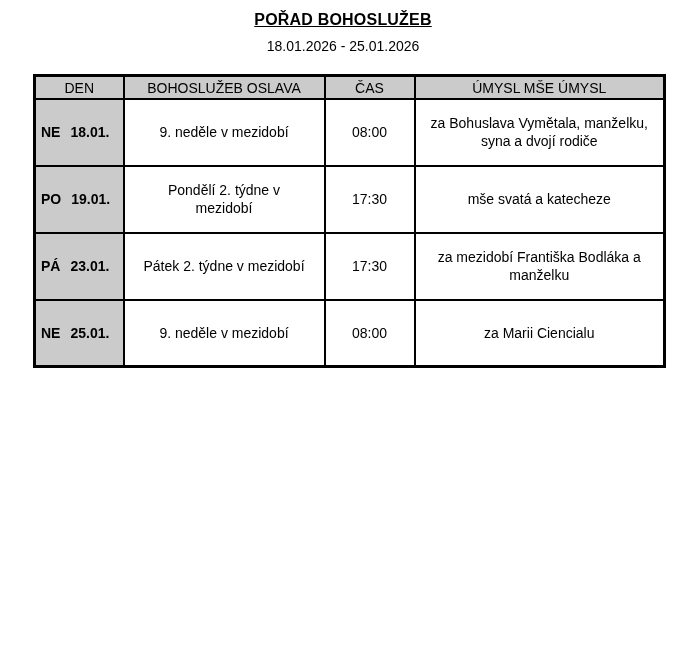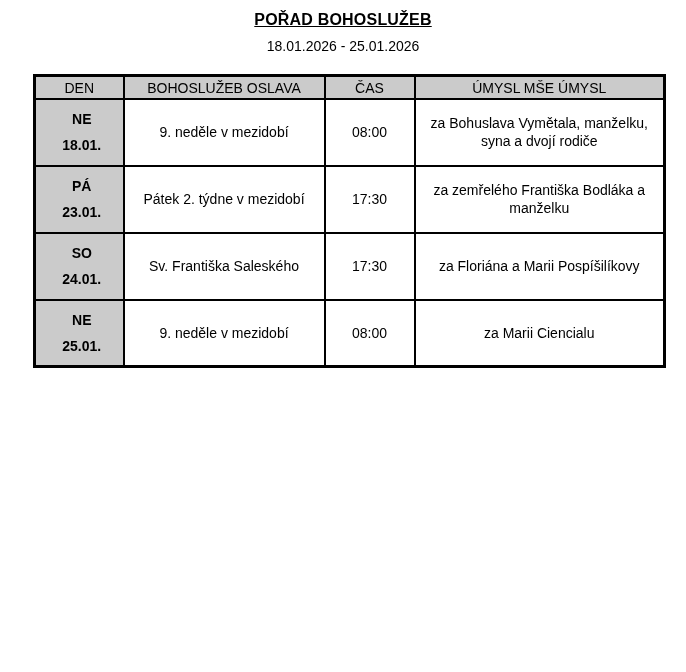--- a/index.html
+++ b/index.html
@@ -37,21 +37,21 @@
     text-align: center;
     vertical-align: middle;
   }
   tbody tr { height: 67px; }
   td { vertical-align: middle; font-size: 14px; }
   td.day-cell {
     background: var(--cell-gray, #cbcbcb);
     font-weight: bold;
     padding-left: 5px;
   }
-  .day-wrap { display: flex; align-items: center; gap: 10px; flex-direction: column; }
+  .day-wrap { display: flex; align-items: center; gap: 10px; }
   td.celebration-cell,
   td.time-cell,
   td.intention-cell {
     text-align: center;
     white-space: pre-line;
     padding: 0 7px;
     line-height: 1.35;
   }
 </style>
 </head>
@@ -84,48 +84,49 @@
         <span>NE</span>
         <span>18.01.</span>
       </span>
     </td>
     <td class="celebration-cell">9. neděle v mezidobí</td>
     <td class="time-cell">08:00</td>
     <td class="intention-cell">za Bohuslava Vymětala, manželku,
 syna a dvojí rodiče</td>
   </tr>
 
+  <tr>
+    <td class="day-cell">
+      <span class="day-wrap">
+        <span>PO</span>
+        <span>19.01.</span>
+      </span>
+    </td>
+    <td class="celebration-cell">Pondělí 2. týdne v
+mezidobí</td>
+    <td class="time-cell">17:30</td>
+    <td class="intention-cell">mše svatá a katecheze</td>
+  </tr>
 
 
 
 
   <tr>
     <td class="day-cell">
       <span class="day-wrap">
         <span>PÁ</span>
         <span>23.01.</span>
       </span>
     </td>
     <td class="celebration-cell">Pátek 2. týdne v mezidobí</td>
     <td class="time-cell">17:30</td>
-    <td class="intention-cell">za zemřelého Františka Bodláka a
+    <td class="intention-cell">za mezidobí Františka Bodláka a
 manželku</td>
   </tr>
 
-  <tr>
-    <td class="day-cell">
-      <span class="day-wrap">
-        <span>SO</span>
-        <span>24.01.</span>
-      </span>
-    </td>
-    <td class="celebration-cell">Sv. Františka Saleského</td>
-    <td class="time-cell">17:30</td>
-    <td class="intention-cell">za Floriána a Marii Pospíšilíkovy</td>
-  </tr>
 
   <tr>
     <td class="day-cell">
       <span class="day-wrap">
         <span>NE</span>
         <span>25.01.</span>
       </span>
     </td>
     <td class="celebration-cell">9. neděle v mezidobí</td>
     <td class="time-cell">08:00</td>

